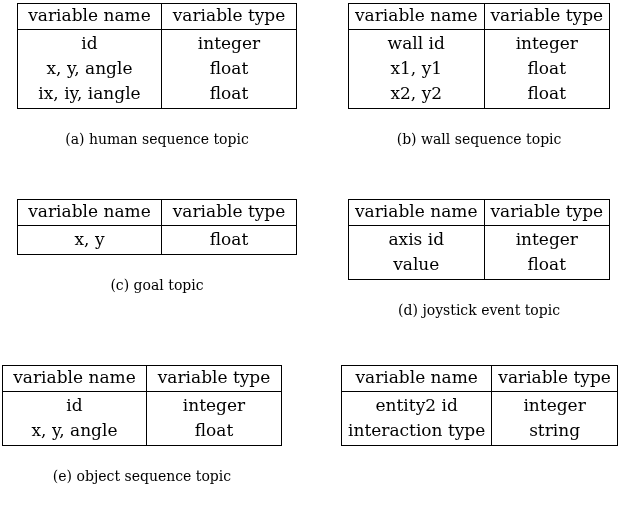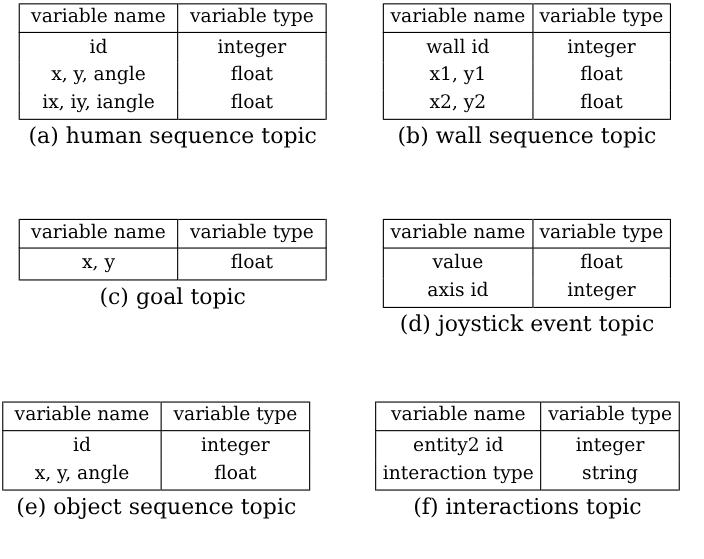--- a/index.html
+++ b/index.html
@@ -48,23 +48,23 @@
     padding-bottom: 5px;
   }
   table.spec tbody tr:first-child td {
     padding-top: 5px;
     margin-top: 37px;
   }
   table.spec tbody tr:last-child td {
     padding-bottom: 6px;
   }
   .caption {
-    font-size: 20px;
+    font-size: 14px;
     line-height: 1.0;
-    margin-top: 4px;
+    margin-top: 23px;
     white-space: nowrap;
     text-align: center;
   }
 
   
   #fig-a { left: 17px;  top: 3px;   }
   #fig-b { left: 348px; top: 3px;   }
   #fig-c { left: 17px;  top: 199px; }
   #fig-d { left: 348px; top: 199px; }
   #fig-e { left: 2px;   top: 365px; }
@@ -172,26 +172,26 @@
           <col class="c2">
         </colgroup>
       <thead>
         <tr>
           <th>variable name</th>
           <th>variable type</th>
         </tr>
       </thead>
       <tbody>
         <tr>
+          <td>axis id</td>
+          <td>integer</td>
+        </tr>
+        <tr>
           <td>value</td>
           <td>float</td>
-        </tr>
-        <tr>
-          <td>axis id</td>
-          <td>integer</td>
         </tr>
       </tbody>
     </table>
     <div class="caption">(d) joystick event topic</div>
   </div>
 
   <div class="subfigure" id="fig-e">
     <table class="spec" id="tbl-e">
       <colgroup>
           <col class="c1">
@@ -233,16 +233,15 @@
         <tr>
           <td>entity2 id</td>
           <td>integer</td>
         </tr>
         <tr>
           <td>interaction type</td>
           <td>string</td>
         </tr>
       </tbody>
     </table>
-    <div class="caption">(f) interactions topic</div>
   </div>
 
 </div>
 
 </body></html>

